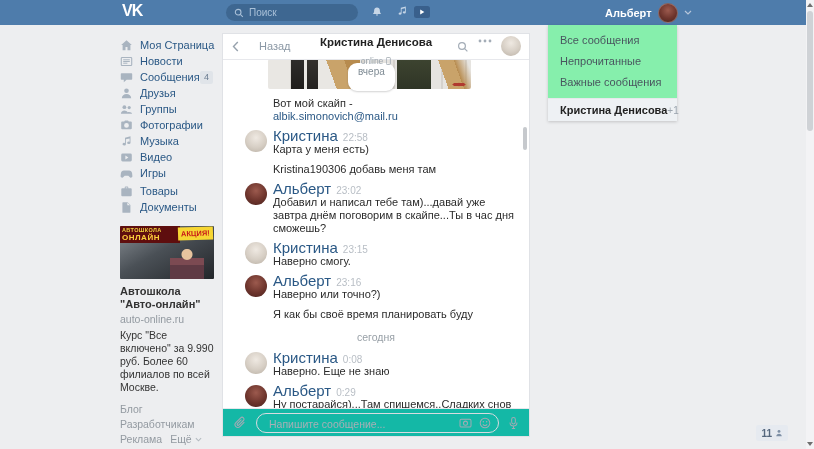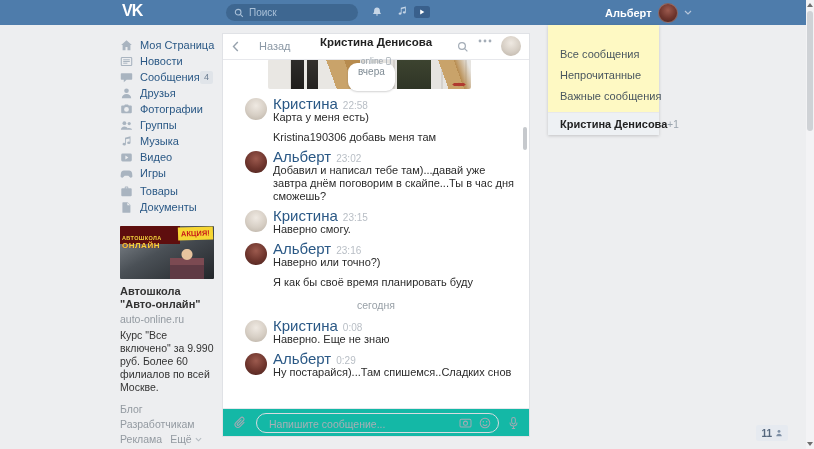--- a/index.html
+++ b/index.html
@@ -17,21 +17,21 @@
   .tb-av{width:20px;height:20px;border-radius:50%;background:radial-gradient(circle at 50% 35%,#9c5a4e,#6e352d 55%,#4a221e);border:1px solid rgba(255,255,255,.25);box-sizing:border-box}
 
   
   .sidebar{position:absolute;left:120px;top:37px;width:93px}
   .side-item{display:flex;align-items:center;height:16px;font-size:11px;color:#2a5885;cursor:pointer;white-space:nowrap}
   .side-item .sic{width:13px;margin-right:7px;color:#a9b4c0;flex:none}
   .side-item.gap{margin-top:2px}
   .badge{margin-left:auto;background:#e0e4e9;color:#6a7b90;font-size:9px;line-height:13px;padding:0 4px;border-radius:2px}
   .ad{margin-top:11px;width:94px;cursor:pointer}
   .ad-img{width:94px;height:53px;position:relative;border-radius:1px;overflow:hidden;background:linear-gradient(150deg,#8a9096 0%,#4a5056 45%,#23262a 100%)}
-  .ad-strip{position:absolute;top:0;left:0;width:60px;height:17px;background:#5e0e0e;padding:9px 2px;box-sizing:border-box}
+  .ad-strip{position:absolute;top:0;left:0;width:60px;height:17px;background:#5e0e0e;padding:1px 2px;box-sizing:border-box}
   .ad-strip .l1{font-size:5.5px;color:#f3d23c;font-weight:bold;letter-spacing:.4px}
   .ad-strip .l2{font-size:8px;color:#f3d23c;font-weight:bold;letter-spacing:.5px;text-shadow:0 0 1px #a11}
   .ad-badge{position:absolute;top:1px;right:1px;background:#f7d633;color:#c81a1a;font-size:7.5px;font-weight:bold;padding:2px 3px;transform:rotate(-2deg)}
   .ad-man{position:absolute;right:10px;bottom:0;width:34px;height:30px;background:radial-gradient(circle at 50% 18%,#e8c49e 5px,transparent 6px),linear-gradient(180deg,transparent 9px,#7c4a52 9px 16px,#5f3a44 16px)}
   .ad-title{margin-top:6px;font-size:11px;font-weight:bold;color:#333;line-height:13px}
   .ad-url{font-size:10.5px;color:#939aa1;margin-top:2px}
   .ad-text{font-size:10.5px;color:#333;line-height:13px;margin-top:4px}
   .side-footer{margin-top:9px;width:100px;display:flex;flex-wrap:wrap;column-gap:8px;row-gap:3px}
   .side-footer a{font-size:10.5px;color:#939aa1;text-decoration:none;cursor:pointer;display:flex;align-items:center;gap:3px}
 
@@ -81,21 +81,21 @@
   .composer{position:absolute;left:0;right:0;bottom:0;height:28px;border-top:1px solid #e7e8ec;background:#14b8a6;display:flex;align-items:center;padding:0 10px;gap:9px;box-sizing:border-box}
   .clip{color:#a2aab4;cursor:pointer;flex:none}
   .field{position:relative;flex:1;height:20px;border:1px solid #d8dbe0;border-radius:11px;box-sizing:border-box}
   .field input{position:absolute;left:10px;top:0;height:18px;width:160px;border:0;outline:0;font-size:10.5px;color:#333;font-family:"Liberation Sans",sans-serif;background:transparent}
   .field input::placeholder{color:#a8afb6}
   .f-cam{position:absolute;right:26px;top:3px;color:#a2aab4;cursor:pointer}
   .f-smile{position:absolute;right:7px;top:3px;color:#a2aab4;cursor:pointer}
   .mic{color:#a2aab4;cursor:pointer;flex:none}
 
   
-  .dropdown{position:absolute;left:548px;top:25px;width:111px;background:#fef9c3;box-shadow:0 1px 3px rgba(0,0,0,.18);z-index:60;padding-top:19px}
+  .dropdown{position:absolute;left:548px;top:25px;width:129px;background:#86efac;box-shadow:0 1px 3px rgba(0,0,0,.18);z-index:60;padding-top:5px}
   .dd-item{height:21px;line-height:21px;padding:0 12px;font-size:11px;color:#49565f;cursor:pointer;white-space:nowrap}
   .dd-sep{height:5px;border-bottom:1px solid #e7e8ec;margin-bottom:0}
   .dd-active{height:22px;background:#eef1f4;display:flex;align-items:center;padding:0 12px;cursor:pointer}
   .dd-active .n{font-weight:bold;color:#222;font-size:11px;white-space:nowrap}
   .dd-active .p{margin-left:auto;color:#9aa3ad;font-size:10px}
 
   
   .pagebar{position:absolute;right:0;top:0;bottom:0;width:8px;background:#f3f3f5;z-index:70}
   .pb-up{position:absolute;top:3px;left:1px;width:0;height:0;border-left:3px solid transparent;border-right:3px solid transparent;border-bottom:4px solid #6f6f6f}
   .pb-down{position:absolute;bottom:3px;left:1px;width:0;height:0;border-left:3px solid transparent;border-right:3px solid transparent;border-top:4px solid #6f6f6f}
@@ -175,35 +175,35 @@
         <span class="sic">
           <svg width="13" height="13" viewBox="0 0 13 13">
             <circle cx="6.5" cy="3.8" r="2.3" fill="currentColor"></circle>
             <path fill="currentColor" d="M1.8 11.3c0-2.6 2.1-4.2 4.7-4.2s4.7 1.6 4.7 4.2z"></path>
           </svg>
         </span>
         <span>Друзья</span>
       </div>
       <div class="side-item">
         <span class="sic">
-          <svg width="13" height="12" viewBox="0 0 13 12">
-            <path fill="currentColor" fill-rule="evenodd" d="M4.2 2.4 5 1.5h3l.8.9h2.1c.5 0 .9.4.9.9v6c0 .5-.4.9-.9.9H2.1c-.5 0-.9-.4-.9-.9v-6c0-.5.4-.9.9-.9h2.1zM6.5 8.8a2.4 2.4 0 1 0 0-4.8 2.4 2.4 0 0 0 0 4.8z"></path>
-          </svg>
-        </span>
-        <span>Фотографии</span>
-      </div>
-      <div class="side-item">
-        <span class="sic">
           <svg width="13" height="13" viewBox="0 0 13 13">
             <circle cx="4.4" cy="4.2" r="1.9" fill="currentColor"></circle>
             <circle cx="9.2" cy="4.6" r="1.6" fill="currentColor"></circle>
             <path fill="currentColor" d="M.9 10.8c0-2.1 1.6-3.4 3.5-3.4 1.4 0 2.6.7 3.2 1.8.4-.2.9-.3 1.5-.3 1.6 0 3 1 3 1.9z"></path>
           </svg>
         </span>
         <span>Группы</span>
+      </div>
+      <div class="side-item">
+        <span class="sic">
+          <svg width="13" height="12" viewBox="0 0 13 12">
+            <path fill="currentColor" fill-rule="evenodd" d="M4.2 2.4 5 1.5h3l.8.9h2.1c.5 0 .9.4.9.9v6c0 .5-.4.9-.9.9H2.1c-.5 0-.9-.4-.9-.9v-6c0-.5.4-.9.9-.9h2.1zM6.5 8.8a2.4 2.4 0 1 0 0-4.8 2.4 2.4 0 0 0 0 4.8z"></path>
+          </svg>
+        </span>
+        <span>Фотографии</span>
       </div>
       <div class="side-item">
         <span class="sic">
           <svg width="13" height="13" viewBox="0 0 13 13">
             <path fill="currentColor" d="M10.5 1.3v6.5a1.7 1.25 0 1 1-.9-1.1V3.4L5.9 4.3v4.9a1.7 1.25 0 1 1-.9-1.1V2.8z"></path>
           </svg>
         </span>
         <span>Музыка</span>
       </div>
       <div class="side-item">
@@ -303,20 +303,24 @@
     <span class="head-av"></span>
   </div>
 
   <div class="chat-scroll">
     <div class="date-pill">вчера</div>
     <div class="photos">
       <span class="photo photo1"></span><span class="photo photo2"></span>
     </div>
     <div id="messages">
         <div class="msg">
+          <div class="line"><span>Вот мой скайп -</span></div>
+          <div class="line"><a class="mlink">albik.simonovich@mail.ru</a></div>
+        </div>
+        <div class="msg">
           <div class="avatar av-kristina"></div>
           <div class="mhdr"><span class="mname">Кристина</span><span class="mtime">22:58</span></div>
           <div class="line"><span>Карта у меня есть)</span></div>
           <div class="line para"><span>Kristina190306 добавь меня там</span></div>
         </div>
         <div class="msg">
           <div class="avatar av-albert"></div>
           <div class="mhdr"><span class="mname">Альберт</span><span class="mtime">23:02</span></div>
           <div class="line"><span>Добавил и написал тебе там)...давай уже завтра днём поговорим в скайпе...Ты в час дня сможешь?</span></div>
         </div>

